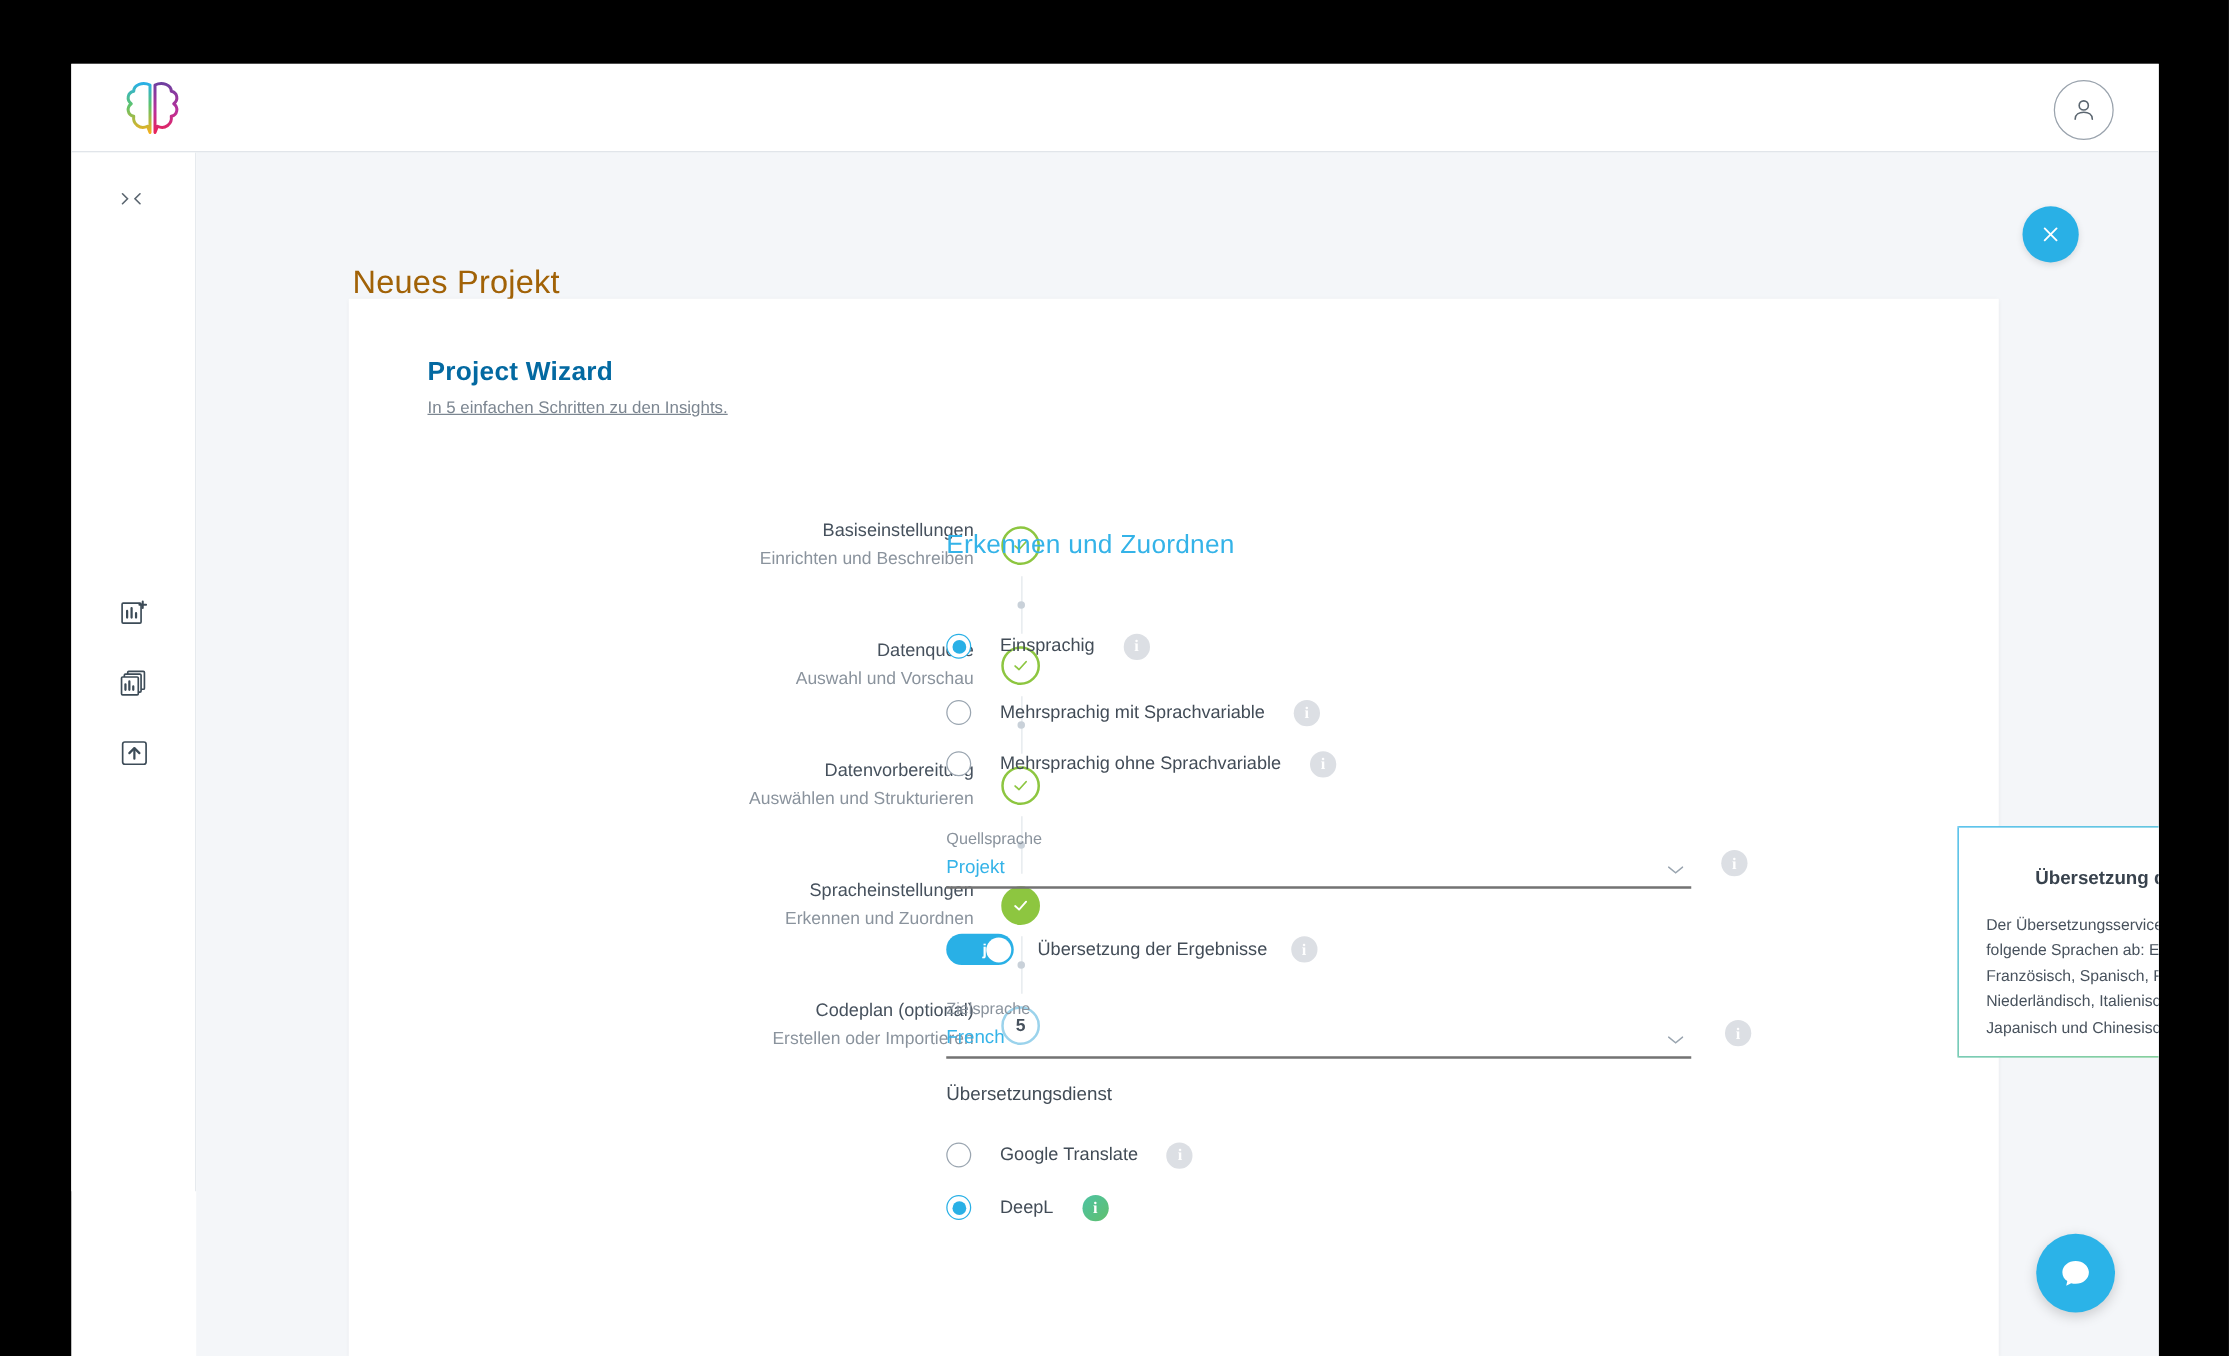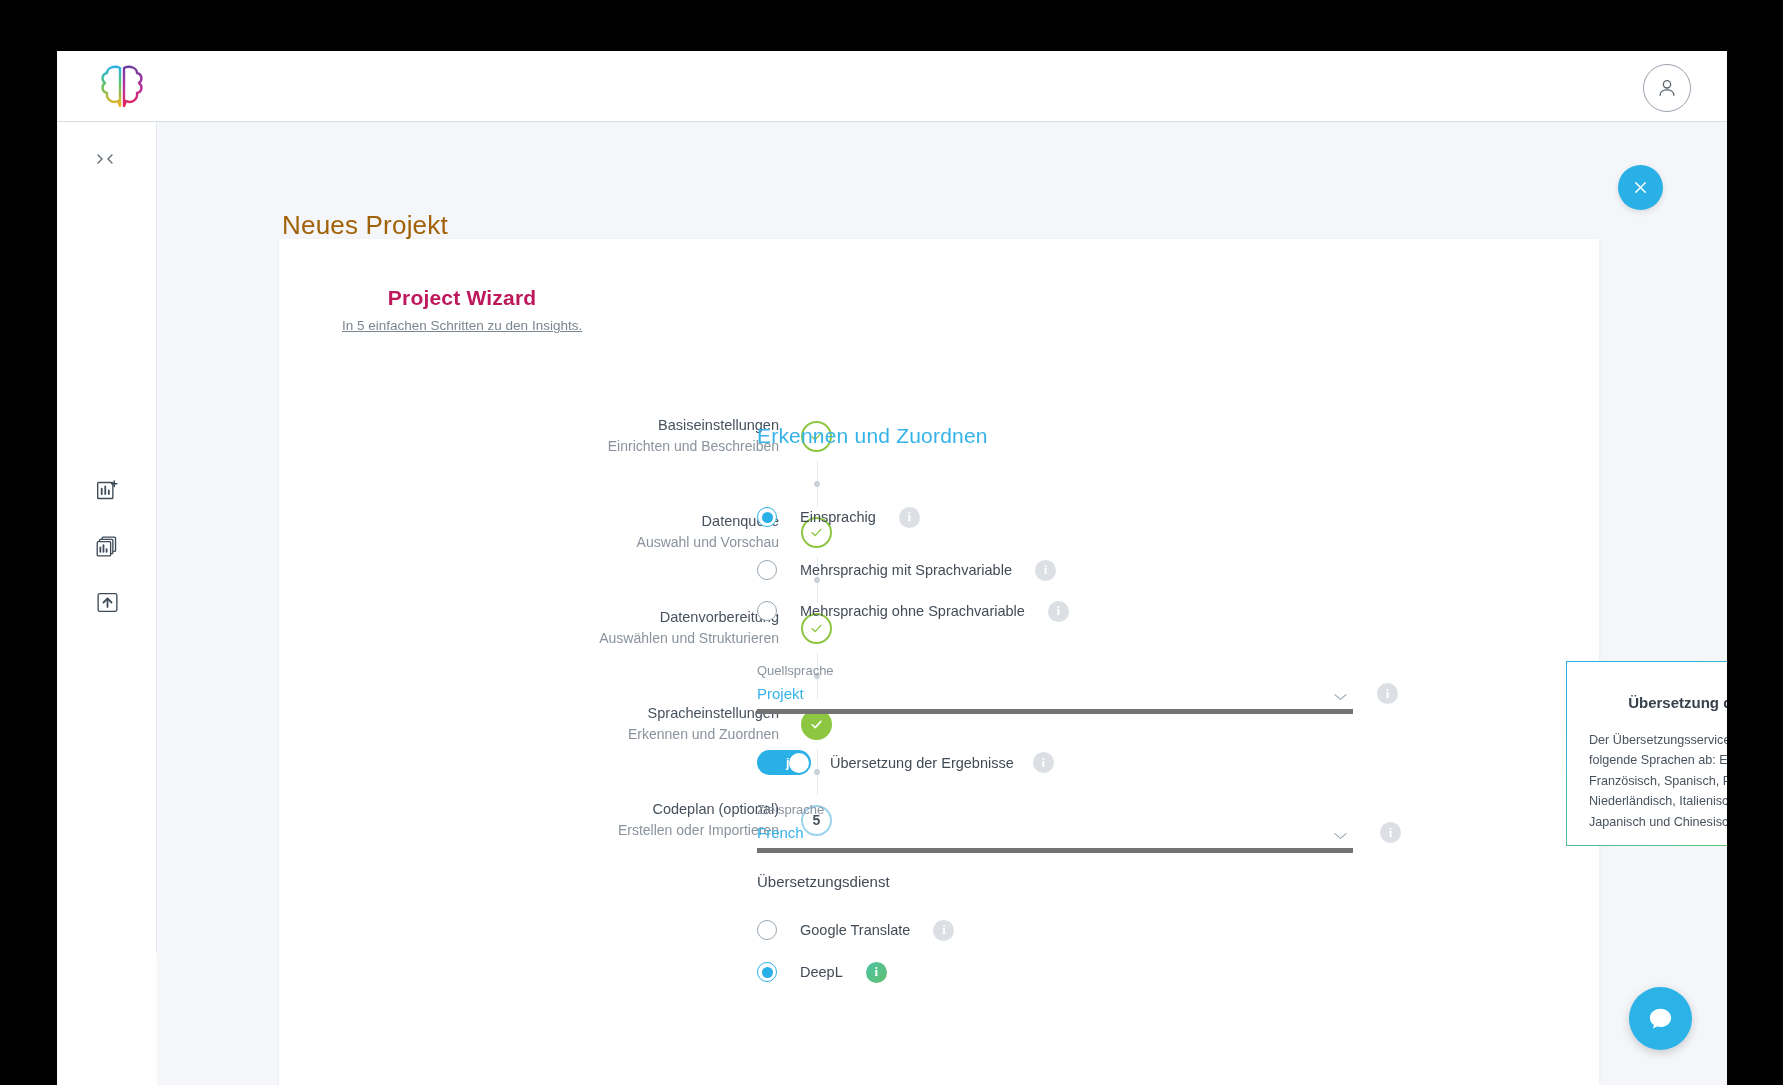--- a/index.html
+++ b/index.html
@@ -91,23 +91,22 @@
   .card {
     position: absolute; left: 122px; top: 117px;
     width: 1320px; height: 846px;
     background: #ffffff;
     box-shadow: 0 1px 4px rgba(0,0,0,0.06);
   }
   .wizard-head {
     position: absolute; left: 63px; top: 47px;
   }
   .wizard-title {
-    font-size: 21px; font-weight: 700; color: #be185d;
+    font-size: 21px; font-weight: 700; color: #0369a1;
     letter-spacing: 0.2px;
-    text-align: center;
   }
   .wizard-sub {
     margin-top: 8px;
     font-size: 13.5px; color: #7c8691; text-decoration: underline;
   }
 
   
   .steps {
     position: absolute; left: 63px; top: 172px; width: 490px;
   }
@@ -168,21 +167,21 @@
     font-size: 13px; font-weight: 700; font-family: "Liberation Serif", serif;
     display: flex; align-items: center; justify-content: center;
     cursor: pointer; flex: 0 0 auto;
   }
   .info-dot.green {
     background: linear-gradient(135deg,#4dc3a3,#60bf6e);
   }
 
   .field {
     position: relative; width: 596px;
-    border-bottom: 5px solid #737373;
+    border-bottom: 2px solid #737373;
     padding-bottom: 7px;
   }
   .field-label { font-size: 13px; color: #8a939d; }
   .field-value { font-size: 15px; color: #34b3e8; margin-top: 7px; }
   .chev {
     position: absolute; right: 6px; bottom: 14px;
     width: 13px; height: 8px;
   }
 
   .toggle-row { display: flex; align-items: center; gap: 19px; }

